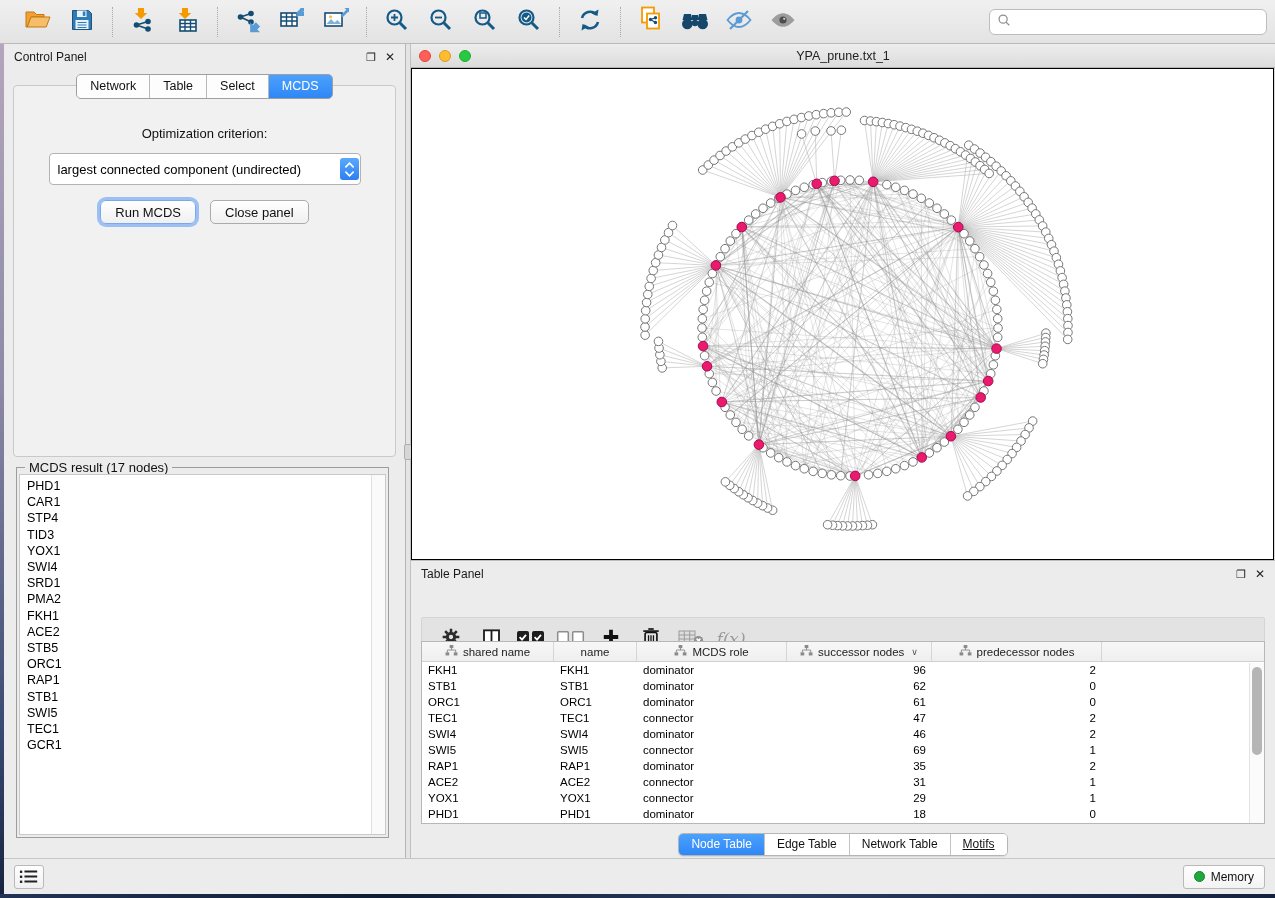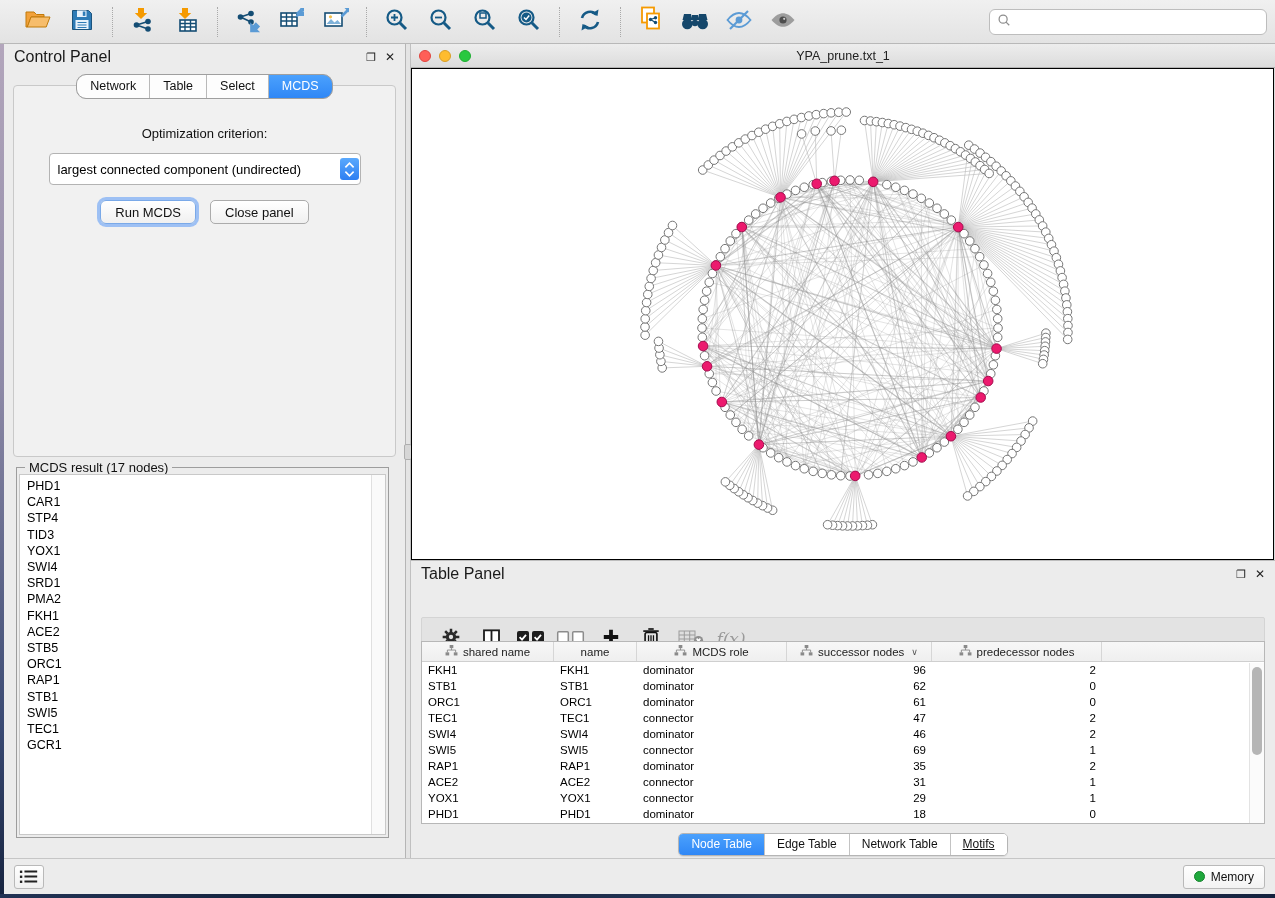--- a/index.html
+++ b/index.html
@@ -21,27 +21,27 @@
     border-radius:4px; cursor:default; }
   .tb-sep { width:1px; height:30px; border-left:1px dotted #a9a9a9; }
   #toolbar-search { margin-left:auto; width:278px; height:26px; background:#fff;
     border:1px solid #bdbdbd; border-radius:6px; display:flex; align-items:center; padding:0 7px; gap:5px; }
   #toolbar-search input { border:none; outline:none; flex:1; font-size:12px; background:transparent; }
 
   
   #control-panel { position:absolute; left:4px; top:44px; width:402px; height:814px;
     background:#ececec; border-right:1px solid #b5b5b5; }
   .panel-titlebar { height:26px; display:flex; align-items:center; padding:0 10px; }
-  .panel-title { font-size:16px; color:#1a1a1a; }
+  .panel-title { font-size:12px; color:#1a1a1a; }
   .panel-winbtns { margin-left:auto; display:flex; gap:9px; align-items:center; }
   .winbtn { font-size:12px; color:#222; line-height:1; cursor:default; }
   .winbtn.float { font-size:11px; }
 
   #cp-tabs { position:absolute; left:0; right:0; top:30px; display:flex; justify-content:center; z-index:3; }
-  .cp-tabgroup { display:flex; border:1px solid #9f9f9f; border-radius:10px; overflow:hidden; background:#a3a3a3; }
+  .cp-tabgroup { display:flex; border:1px solid #9f9f9f; border-radius:5px; overflow:hidden; background:#a3a3a3; }
   .cp-tab { font-size:12.5px; padding:4px 13px 5px; background:#fdfdfd; border-right:1px solid #b9b9b9;
     color:#111; cursor:default; }
   .cp-tab:last-child { border-right:none; }
   .cp-tab.active { background:linear-gradient(#4ba1fd,#2f87f6); color:#fff; }
 
   #cp-body { position:absolute; left:9px; right:9px; top:41px; height:372px;
     background:#f1f1f1; border:1px solid #c9c9c9; border-radius:4px; padding-top:30px; }
   #opt-label { text-align:center; font-size:13px; color:#111; margin-top:10px; }
   #opt-select { margin:12px auto 0; width:312px; height:32px; background:#fff;
     border:1px solid #b3b3b3; border-radius:4px; display:flex; align-items:center; cursor:default; }

